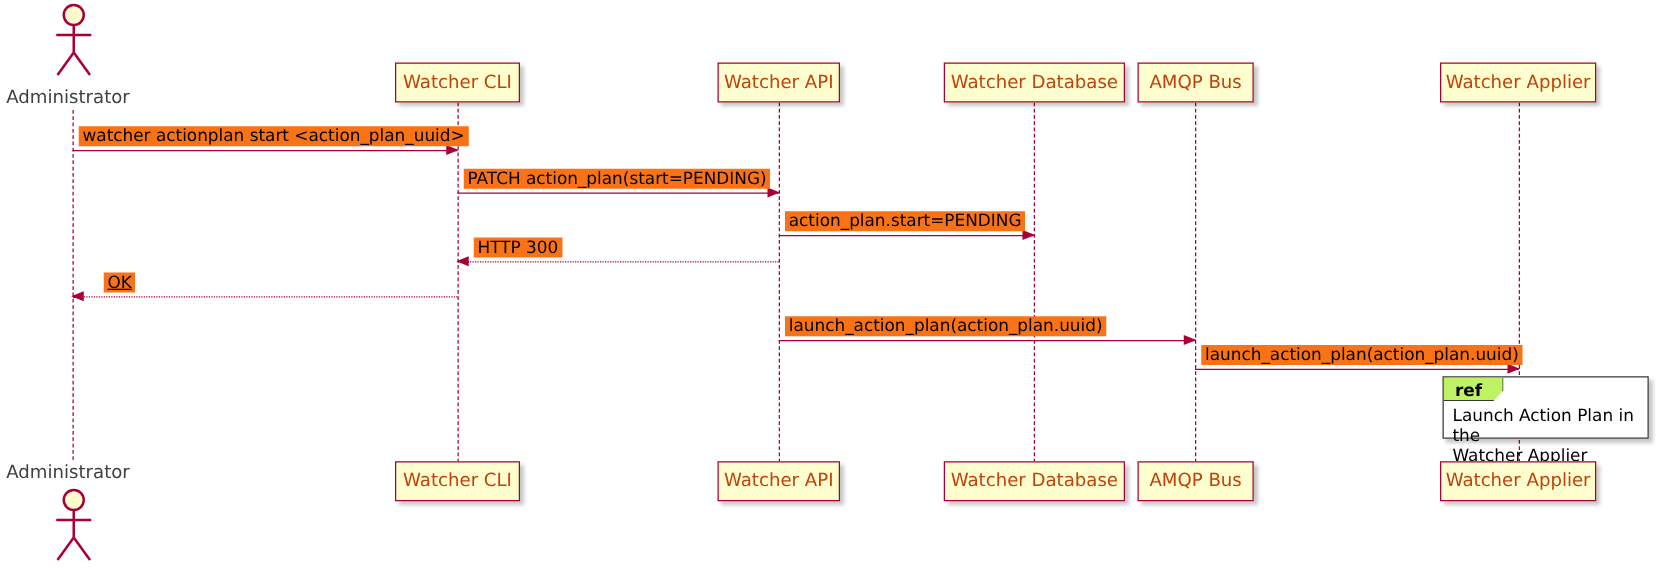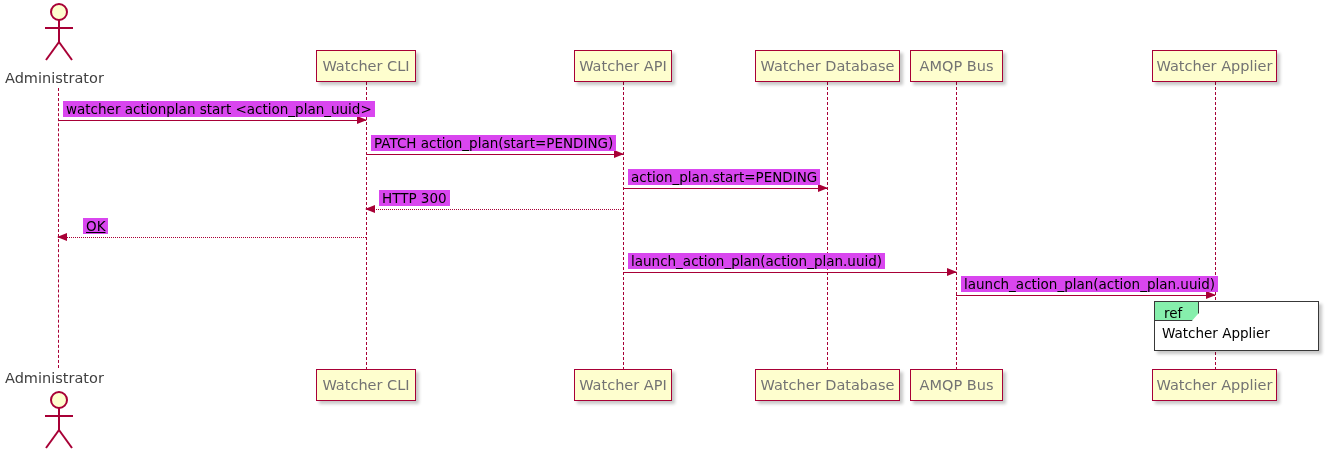--- a/index.html
+++ b/index.html
@@ -3,21 +3,21 @@
 <meta charset="utf-8">
 <style>
   html,body{margin:0;padding:0;background:#FFFFFF;}
   body{width:1330px;height:456px;overflow:hidden;
        font-family:"DejaVu Sans","Liberation Sans",sans-serif;}
   #stage{position:relative;width:1330px;height:456px;}
 
   
   .pbox{position:absolute;background:#FEFECE;border:1.5px solid #A80036;
         box-shadow:3px 3px 3px rgba(0,0,0,.22);
-        font-size:14.5px;color:#737373;line-height:1;
+        font-size:14.5px;color:#c2410c;line-height:1;
         display:flex;align-items:center;justify-content:center;
         box-sizing:border-box;white-space:nowrap;}
 
   
   .lifeline{position:absolute;width:0;border-left:1.4px dashed #A80036;}
 
   
   .actor{position:absolute;}
   .actor-label{position:absolute;font-size:14.5px;color:#404040;white-space:nowrap;}
 
@@ -25,29 +25,29 @@
   .msg{position:absolute;height:0;}
   .msg .line{position:absolute;left:0;top:0;width:100%;height:0;
              border-top:1.4px solid #A80036;}
   .msg.ret .line{border-top:1.4px dotted #A80036;}
   .msg .head{position:absolute;top:-4.5px;width:0;height:0;}
   .msg.r .head{right:-1px;border-top:4.5px solid transparent;
                border-bottom:4.5px solid transparent;border-left:10px solid #A80036;}
   .msg.l .head{left:-1px;border-top:4.5px solid transparent;
                border-bottom:4.5px solid transparent;border-right:10px solid #A80036;}
   .msg .lab{position:absolute;bottom:3px;font-size:13.5px;color:#000;
-            white-space:nowrap;background:#d946ef;padding:0 3px;}
+            white-space:nowrap;background:#f97316;padding:0 3px;}
 
   
   .ref{position:absolute;background:#FFFFFF;border:1.5px solid #383838;
        box-shadow:3px 3px 3px rgba(0,0,0,.22);box-sizing:border-box;}
-  .ref-tab{position:absolute;left:0;top:0;height:19px;background:#86efac;
+  .ref-tab{position:absolute;left:0;top:0;height:19px;background:#bef264;
            border-right:1.5px solid #383838;border-bottom:1.5px solid #383838;
            display:flex;align-items:center;box-sizing:border-box;
-           padding:4px 16px 0 9px;font-weight:normal;font-size:13.5px;color:#000;
+           padding:4px 16px 0 9px;font-weight:bold;font-size:13.5px;color:#000;
            clip-path:polygon(0 0,100% 0,100% 55%,83% 100%,0 100%);}
   .ref-body{position:absolute;left:7px;top:23px;right:6px;
             font-size:13.5px;line-height:16px;color:#000;}
 </style>
 </head>
 <body>
 
 <div id="stage">
 
   <div class="lifeline" style="left:58px;top:88px;height:280px;"></div>
@@ -126,20 +126,21 @@
     <div class="line"></div>
     <div class="head"></div>
     <div class="lab" style="left:5px;">launch_action_plan(action_plan.uuid)</div>
   </div>
 
   <div class="ref" style="left:1154px;top:301px;width:165px;height:50px;">
     <div class="ref-tab">
         <span>ref</span>
       </div>
     <div class="ref-body">
+      <div>Launch Action Plan in the</div>
       <div>Watcher Applier</div>
     </div>
   </div>
 
   <div class="pbox" style="left:316px;top:369px;width:100px;height:32px;">
       <span>Watcher CLI</span>
     </div>
   <div class="pbox" style="left:574px;top:369px;width:98px;height:32px;">
       <span>Watcher API</span>
     </div>

